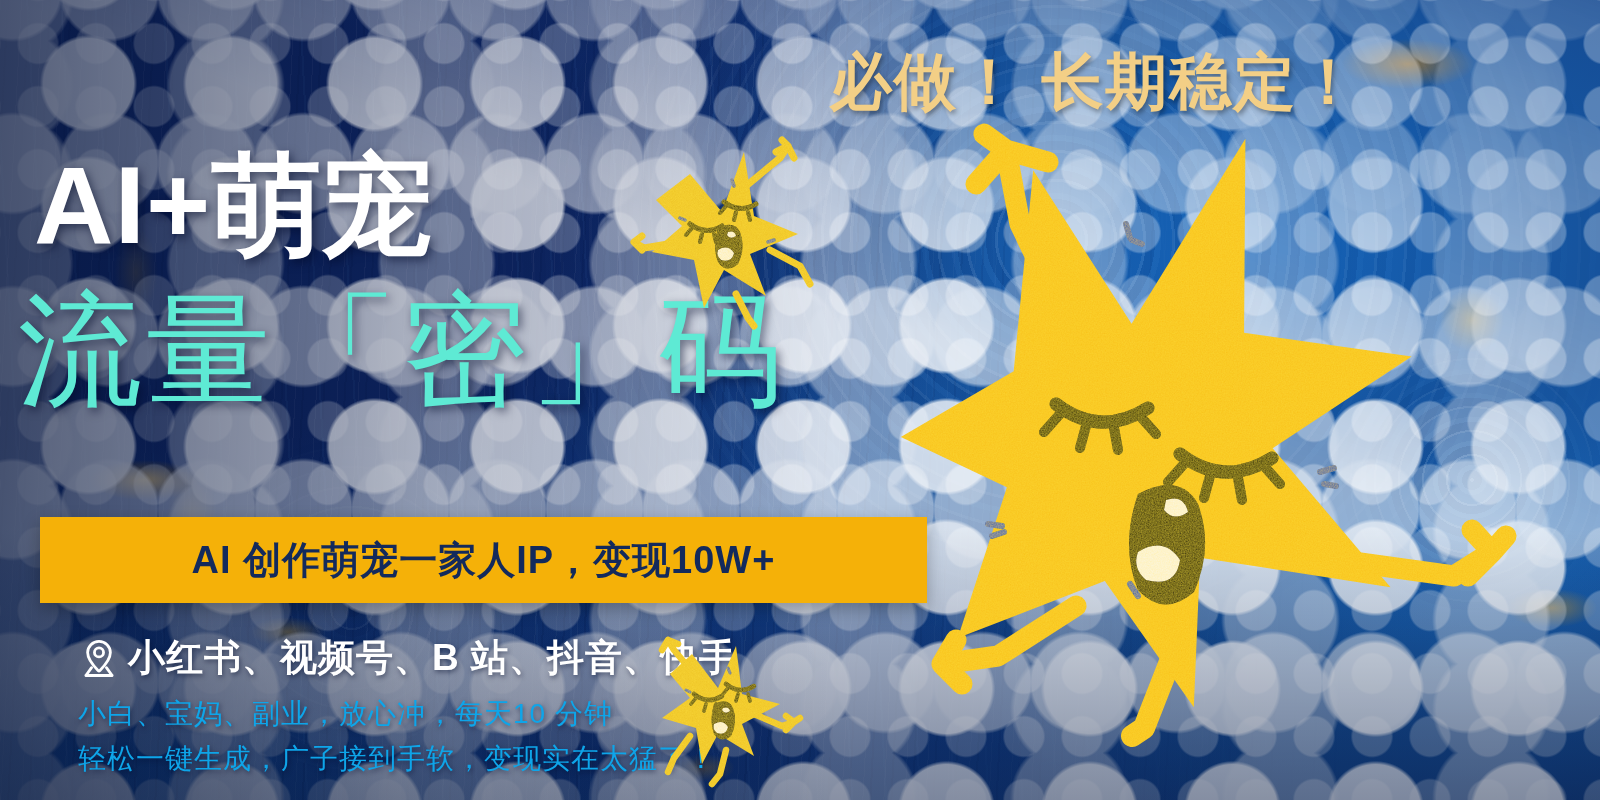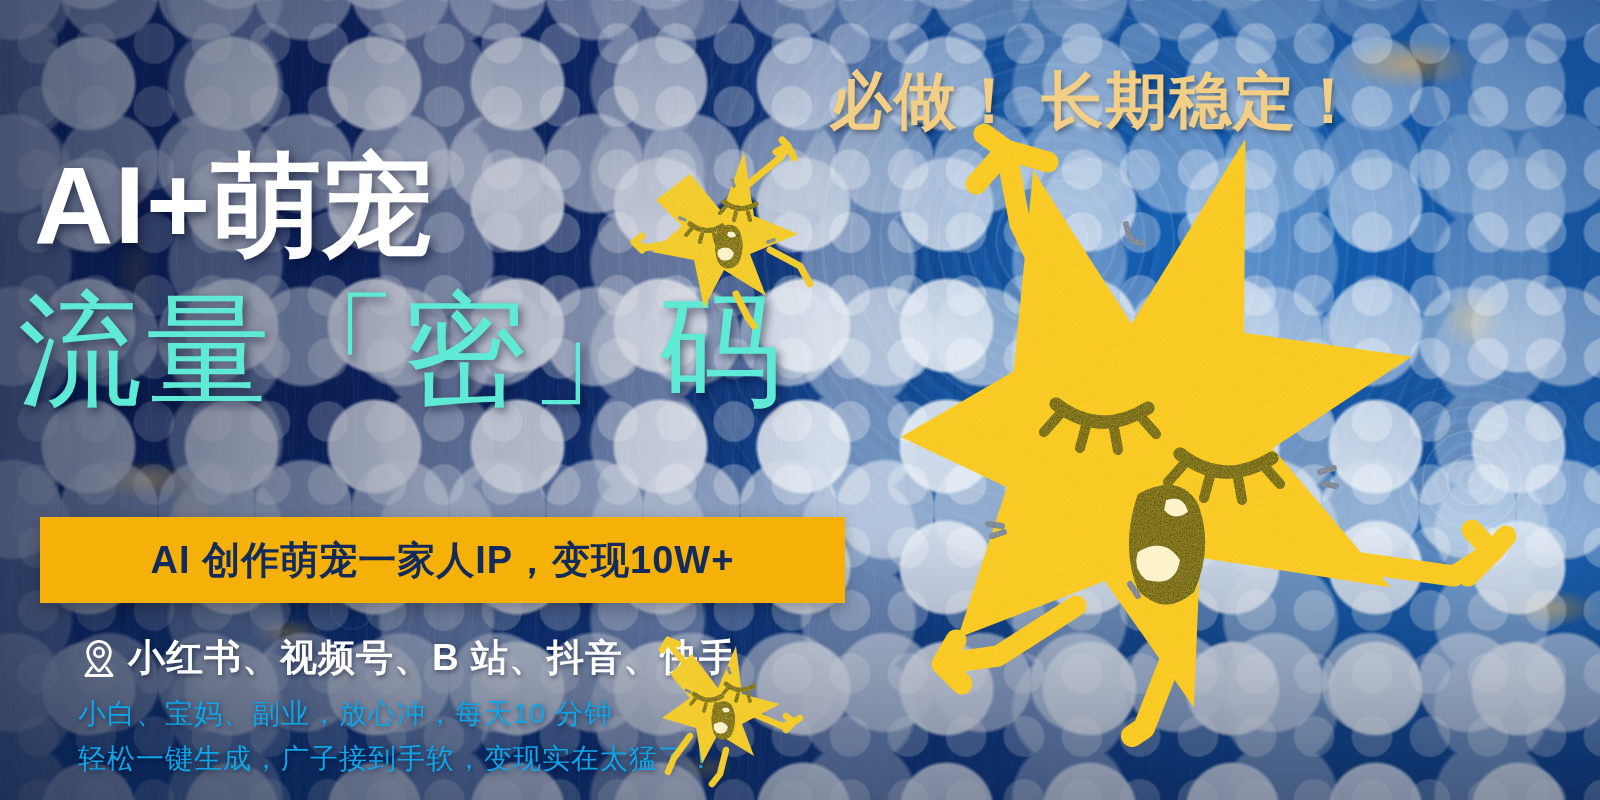--- a/index.html
+++ b/index.html
@@ -126,40 +126,39 @@
     -webkit-text-fill-color:transparent;color:transparent;
     filter:drop-shadow(3px 6px 6px rgba(0,0,0,.45));
   }
 
   
   #top-slogan{
     position:absolute;left:830px;top:40px;
     font-size:62px;font-weight:bold;color:#f3cf86;
     letter-spacing:2px;white-space:nowrap;
     text-shadow:2px 3px 5px rgba(0,0,0,.35);
-    margin-top:19px;
   }
 
   
   #headline-1{
     position:absolute;left:34px;top:150px;
     font-size:110px;font-weight:bold;color:#ffffff;
     letter-spacing:1px;line-height:1;white-space:nowrap;
     text-shadow:3px 4px 10px rgba(0,10,40,.55);
   }
   #headline-2{
     position:absolute;left:18px;top:288px;
     font-size:124px;font-weight:normal;color:#5eead4;
     letter-spacing:4px;line-height:1;white-space:nowrap;
     text-shadow:3px 4px 10px rgba(0,10,40,.55);
   }
 
   
   #subtitle-bar{
-    position:absolute;left:40px;top:517px;width:805px;height:86px;
+    position:absolute;left:40px;top:517px;width:887px;height:86px;
     background:#f5b108;display:flex;align-items:center;justify-content:center;
     box-shadow:0 6px 16px rgba(0,0,0,.28);
   }
   #subtitle-text{
     font-size:38px;font-weight:bold;color:#132a5c;letter-spacing:1px;white-space:nowrap;
   }
 
   
   #platform-row{
     position:absolute;left:78px;top:633px;

